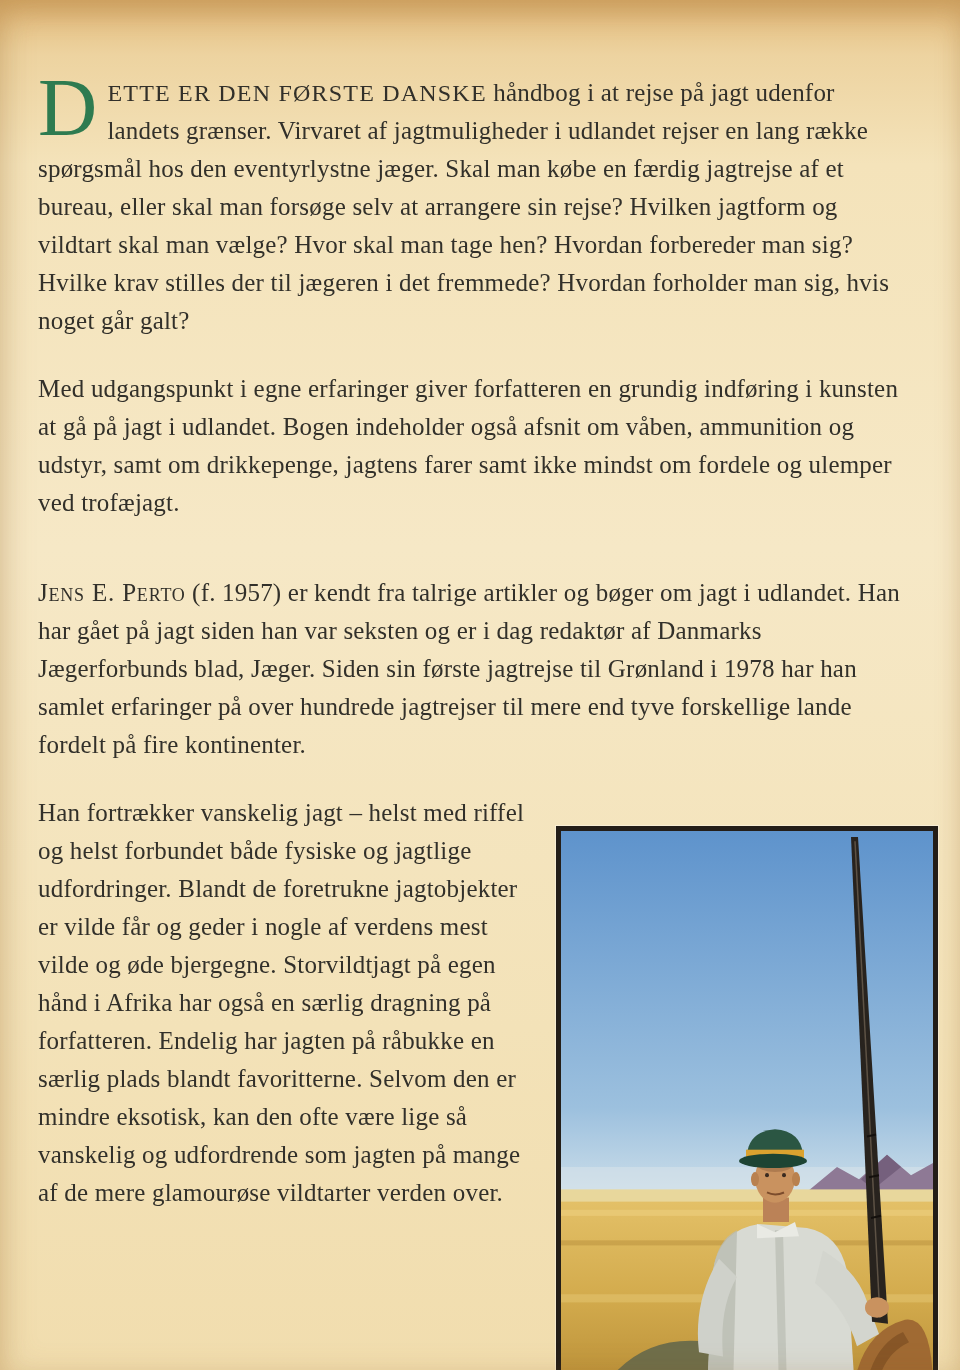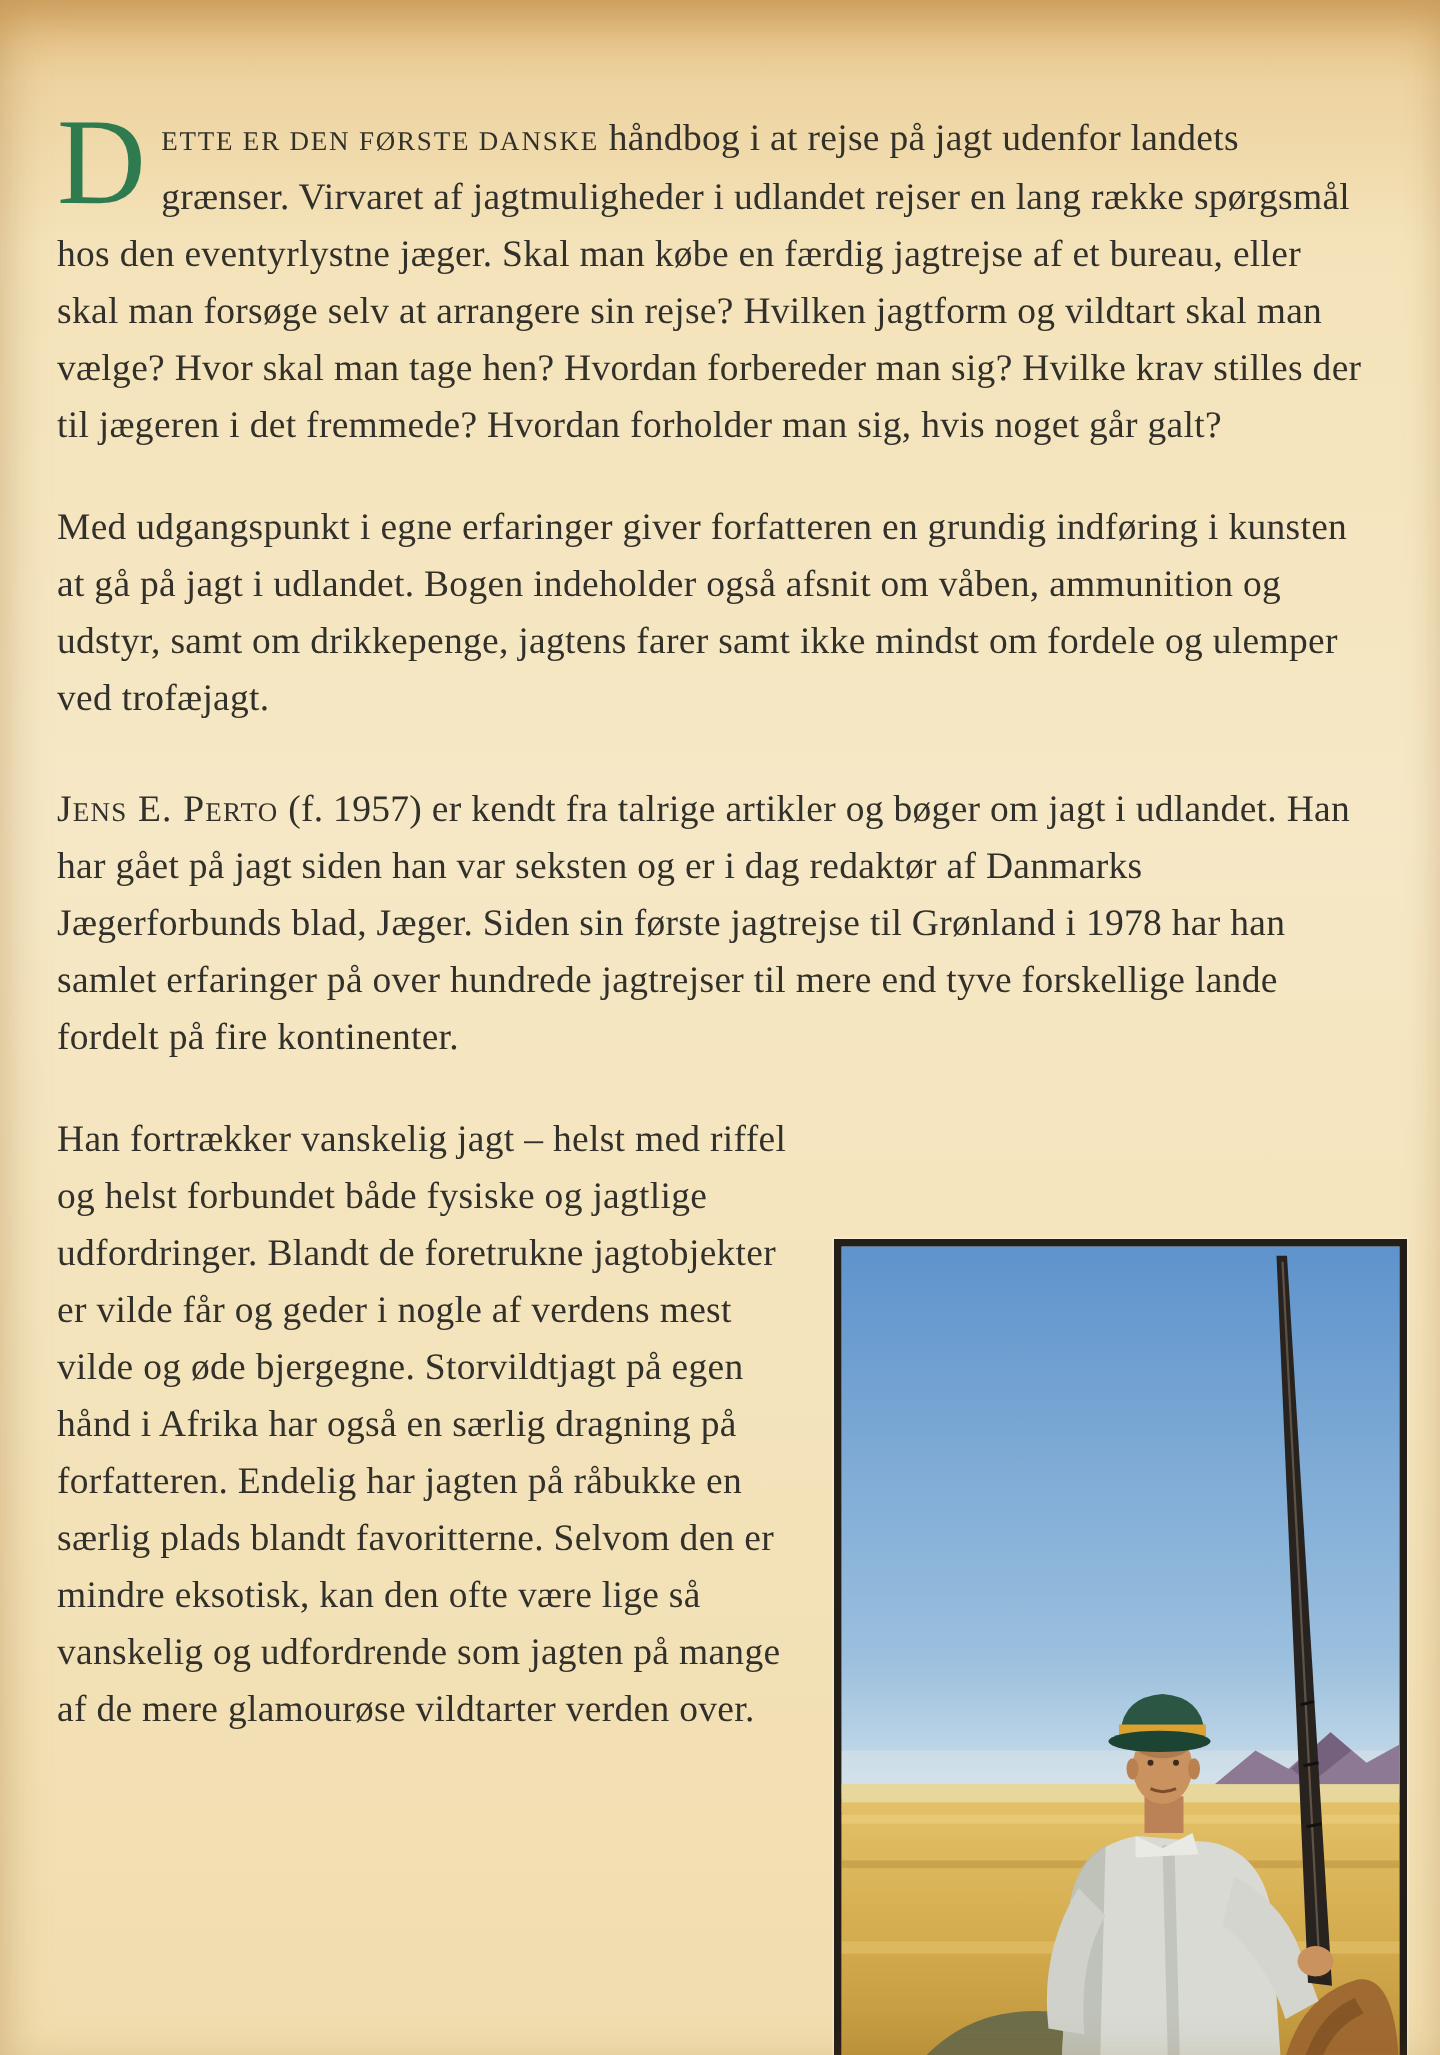--- a/index.html
+++ b/index.html
@@ -45,29 +45,29 @@
   .dropcap {
     float: left;
     font-size: 82px;
     line-height: 60px;
     padding: 4px 10px 0 0;
     color: #2e7b50;
     font-weight: 400;
   }
   .smallcaps-lead {
     text-transform: uppercase;
-    font-size: 18px;
+    font-size: 24px;
     letter-spacing: 1.2px;
   }
   .author-name {
     font-variant: small-caps;
     letter-spacing: 0.8px;
   }
   p.author-para {
-    margin-top: 36px;
+    margin-top: 52px;
   }
   p.wrap-para {
     width: 502px;
     margin-top: 6px;
   }
   .photo {
     position: absolute;
     left: 556px;
     top: 826px;
     width: 372px;

